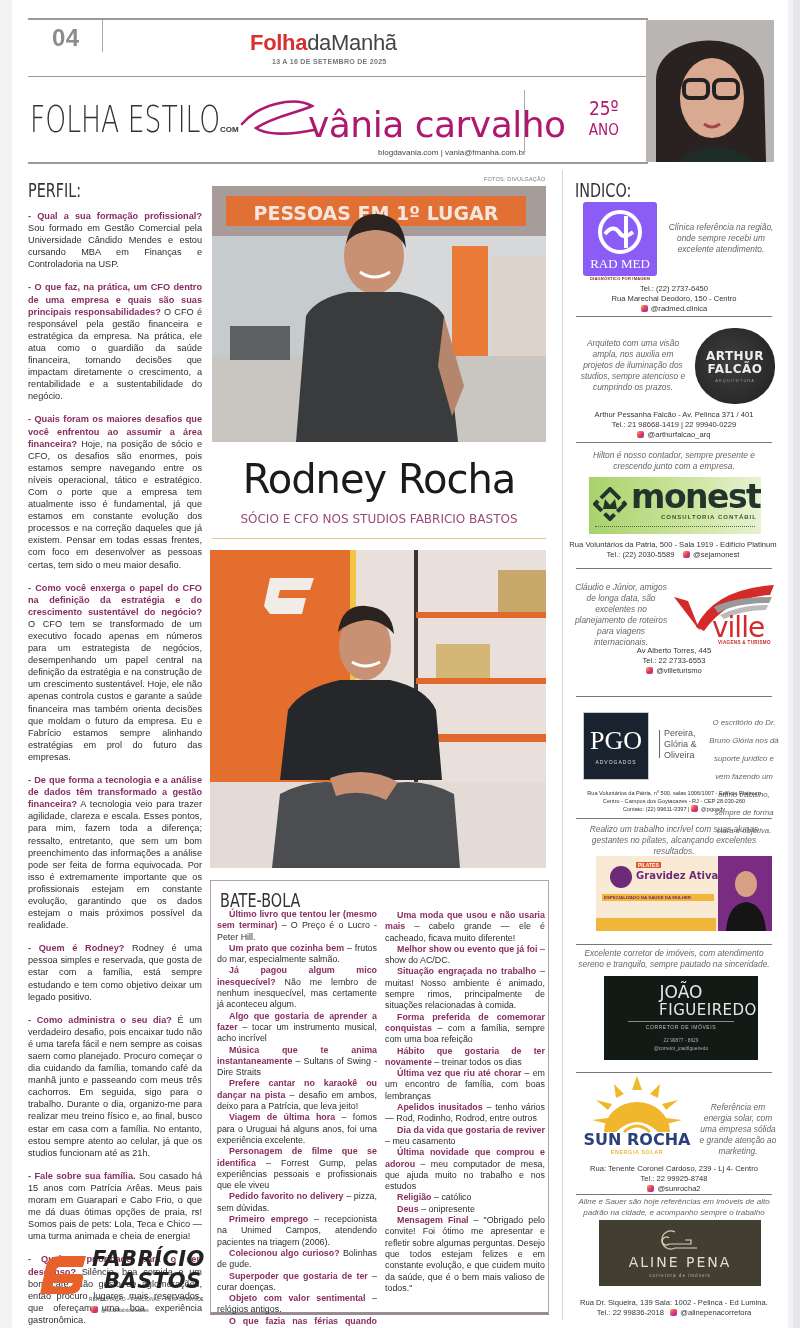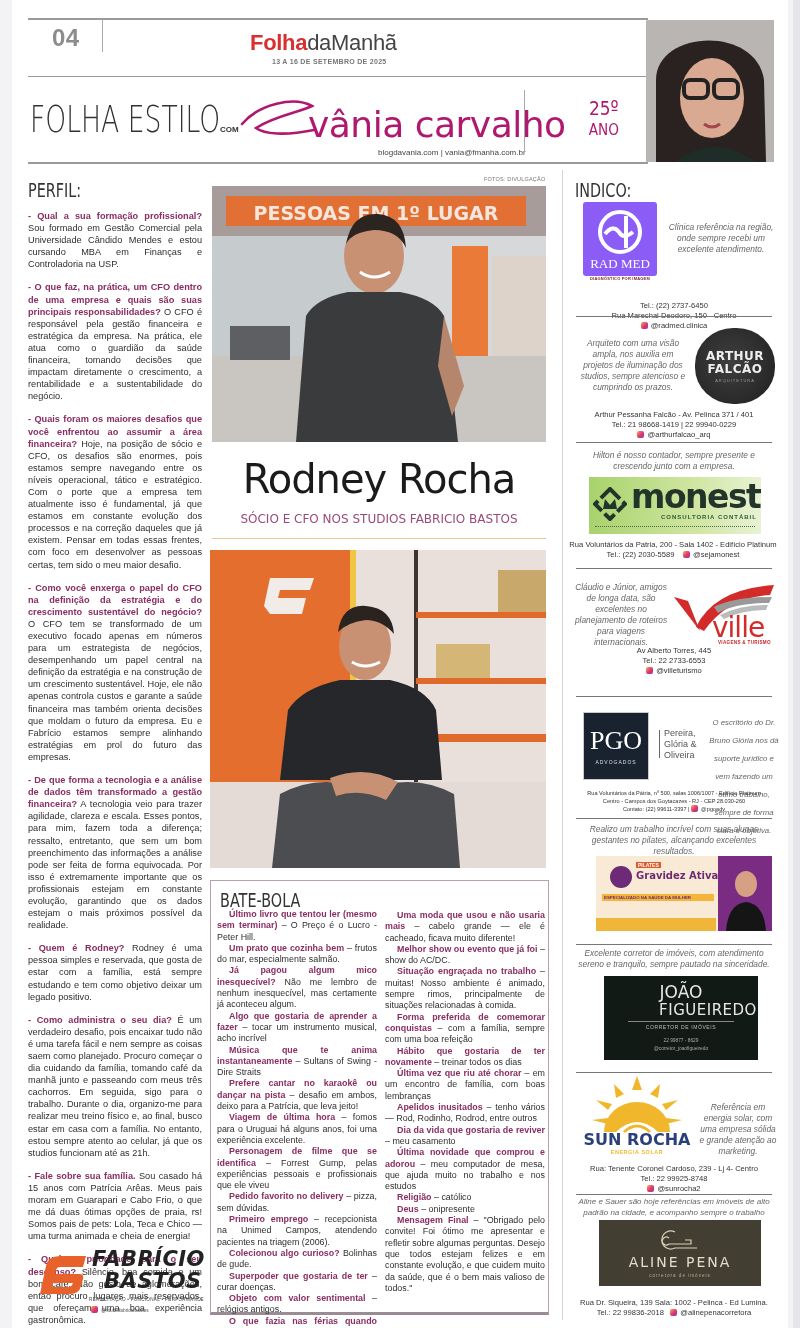--- a/index.html
+++ b/index.html
@@ -216,21 +216,21 @@
   <div class="abs radmed">
     <svg width="74" height="74" viewBox="0 0 74 74">
       <circle cx="37" cy="30" r="20" fill="none" stroke="#fff" stroke-width="4"></circle>
       <path d="M22 32 Q 30 22 36 30 Q 40 38 50 30" fill="none" stroke="#fff" stroke-width="4"></path>
       <rect x="41" y="14" width="4" height="32" fill="#fff"></rect>
       <text x="37" y="66" text-anchor="middle" font-family="Liberation Serif" font-size="13" fill="#fff">RAD MED</text>
     </svg>
   </div>
   <div class="abs radmed-sub">DIAGNÓSTICO POR IMAGEM</div>
   <div class="abs r-text r-italic" style="left:656px;top:222px;width:106px;">Clínica referência na região, onde sempre recebi um excelente atendimento.</div>
-  <div class="abs r-text" style="left:564px;top:284px;width:196px;margin-top:17px;">
+  <div class="abs r-text" style="left:564px;top:284px;width:196px;">
     <div>Tel.: (22) 2737-6450</div>
     <div>Rua Marechal Deodoro, 150 - Centro</div>
     <div><span class="ig"></span><span>@radmed.clinica</span></div>
   </div>
   <div class="rcol-rule" style="top:316px;"></div>
 
   <div class="abs r-text r-italic" style="left:568px;top:338px;width:106px;">Arquiteto com uma visão ampla, nos auxilia em projetos de iluminação dos studios, sempre atencioso e cumprindo os prazos.</div>
   <div class="abs arthur">
     <div style="position:absolute;left:0;top:22px;width:80px;text-align:center;font:bold 12px 'DejaVu Sans',sans-serif;color:#eee;line-height:13px;letter-spacing:0.5px;">
       <div>ARTHUR</div>
@@ -249,21 +249,21 @@
   <div class="abs monest">
     <svg class="abs" style="left:4px;top:10px;" width="34" height="34" viewBox="0 0 34 34">
       <path d="M17 2 L32 17 L17 32 L2 17 Z" fill="none" stroke="#23342a" stroke-width="4" stroke-dasharray="14 4"></path>
       <path d="M10 22 L12 12 L17 18 L22 12 L24 22 Z" fill="#23342a"></path>
     </svg>
     <div class="abs" style="left:42px;top:2px;font:bold 33px 'DejaVu Sans',sans-serif;color:#23342a;letter-spacing:-1.5px;line-height:36px;">monest</div>
     <div class="abs" style="left:72px;top:37px;font:bold 6px 'Liberation Sans',sans-serif;color:#2f5a36;letter-spacing:1px;">CONSULTORIA CONTÁBIL</div>
     <div class="abs" style="left:6px;top:49px;width:160px;height:2px;border-top:1px dotted #4a6a3f;"></div>
   </div>
   <div class="abs r-text" style="left:556px;top:540px;width:210px;">
-    <div>Rua Voluntários da Patria, 200 - Sala 1402 - Edifício Platinum</div>
+    <div>Rua Voluntários da Patria, 500 - Sala 1919 - Edifício Platinum</div>
     <div><span>Tel.: (22) 2030-5589</span>&nbsp;&nbsp;&nbsp;&nbsp;<span class="ig"></span><span>@sejamonest</span></div>
   </div>
   <div class="rcol-rule" style="top:568px;"></div>
 
   <div class="abs r-text r-italic" style="left:562px;top:582px;width:94px;">Cláudio e Júnior, amigos de longa data, são excelentes no planejamento de roteiros para viagens internacionais.</div>
   <div class="abs ville-logo">
     <svg width="104" height="62" viewBox="0 0 104 62">
       <path d="M0 14 L14 18 L26 48 Z" fill="#d32a2a"></path>
       <path d="M22 44 Q 40 6 100 2 L 96 12 Q 54 14 30 48 Z" fill="#d32a2a"></path>
       <path d="M40 24 Q 60 14 98 14 L 95 20 Q 62 20 44 30 Z" fill="#999"></path>

